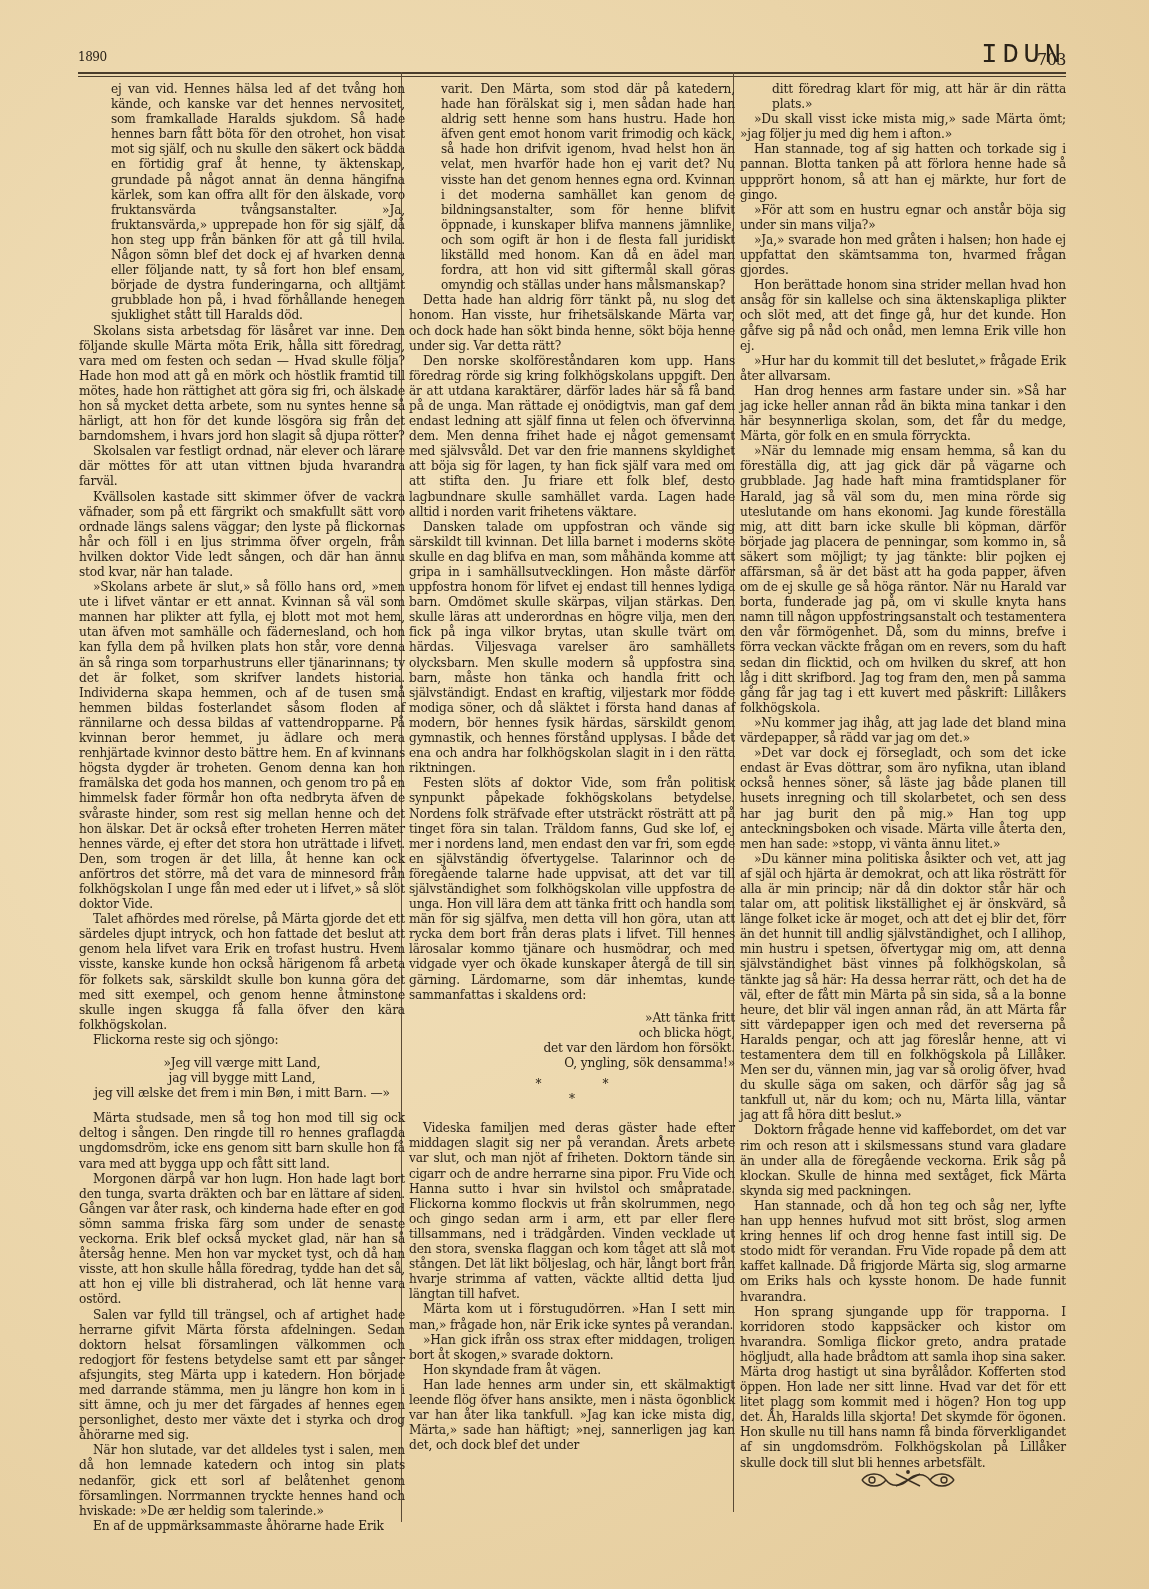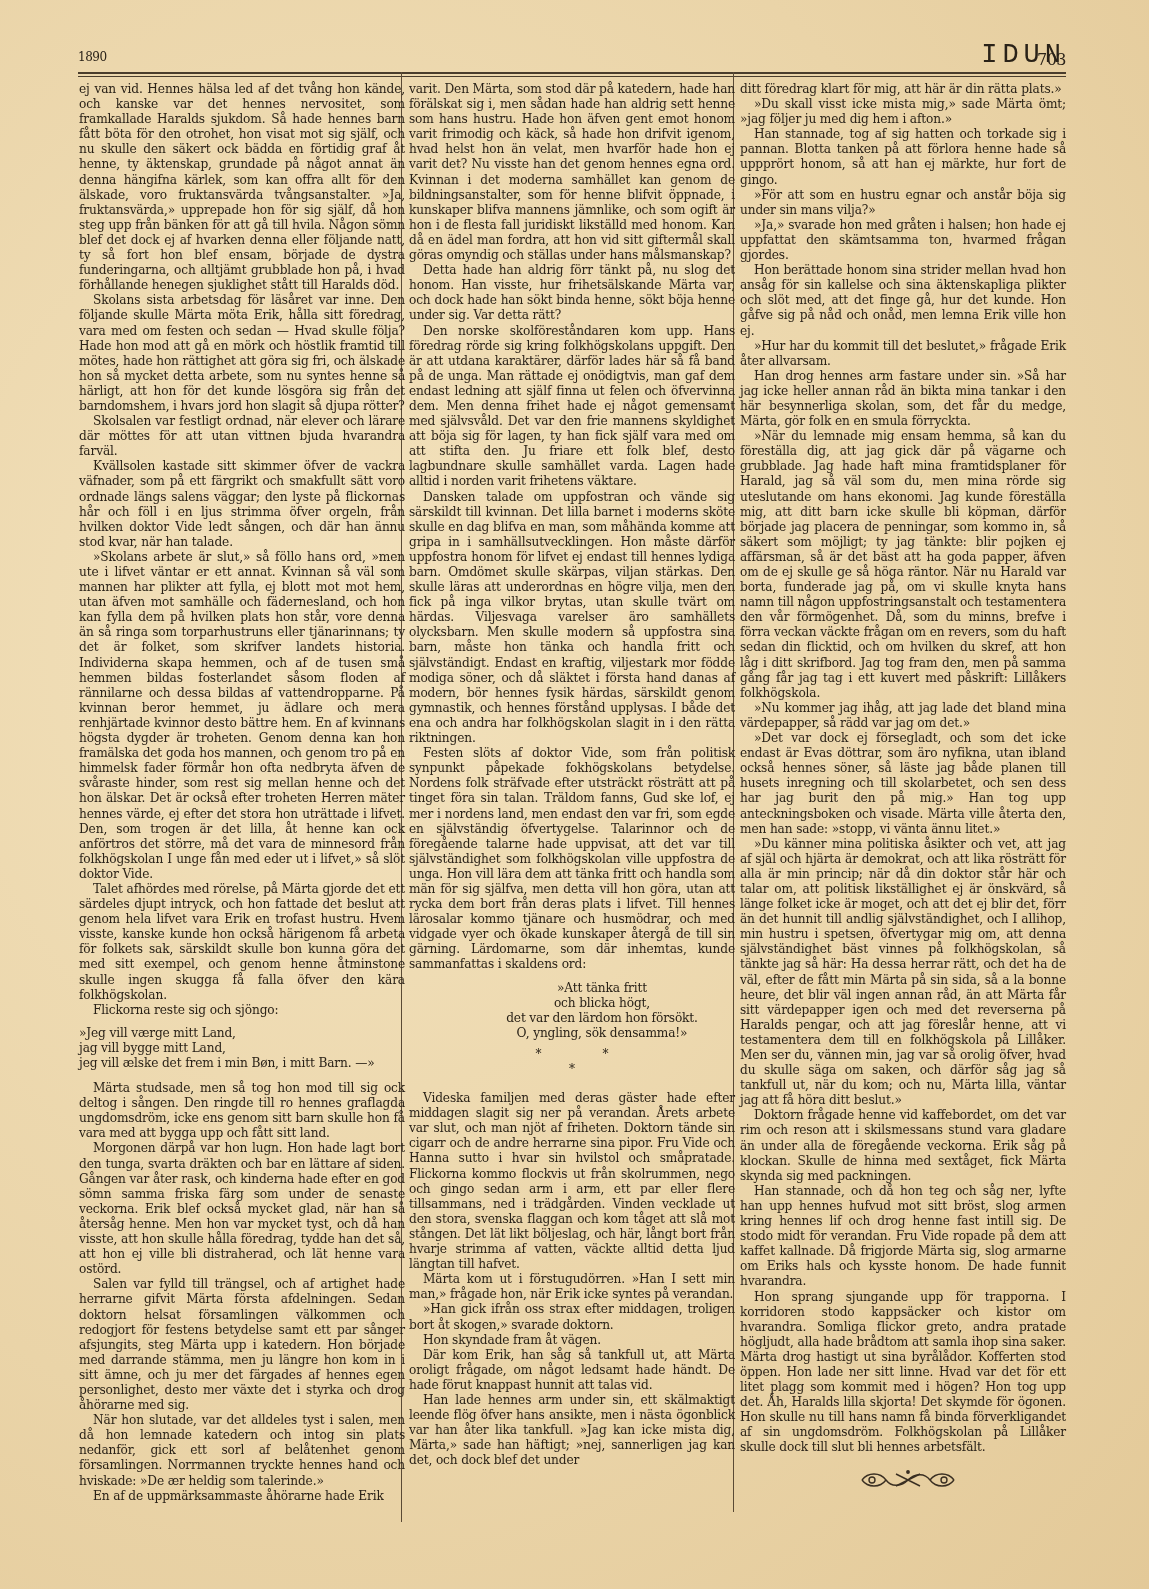--- a/index.html
+++ b/index.html
@@ -19,30 +19,30 @@
   .hdr-title { position:absolute; left:0; right:0; top:-4px; text-align:right; font-family:Liberation Mono, monospace; font-size:27px; letter-spacing:5px; font-weight:normal; }
   .hdr-page { position:absolute; right:0; top:6px; font-size:16px; letter-spacing:-0.5px; }
   .rule1 { position:absolute; left:78px; top:72px; width:988px; height:2px; background:#4a3d2c; }
   .rule2 { position:absolute; left:78px; top:76px; width:988px; height:1px; background:#4a3d2c; }
   .col {
     position:absolute; top:82px; width:326px;
     font-size:12.2px; line-height:15.1px;
     text-align:justify; letter-spacing:-0.15px;
   }
   .col p { margin:0; text-indent:14px; }
-  .col p.noindent { text-indent:0; }
+  .col p.noindent { text-indent:0;margin-left:32px; }
   .col1 { left:79px; }
   .col2 { left:409px; }
   .col3 { left:740px; }
   .vline { position:absolute; width:1px; background:#5a4a35; }
   .vl1 { left:401px; top:72px; height:1450px; }
   .vl2 { left:733px; top:72px; height:1440px; }
-  .poem { margin:8px 0 10px 0; }
+  .poem { margin:8px 0 10px 0; text-align:center; }
   .poem div { text-indent:0; }
-  .poem2 { margin:8px 0 6px 60px; text-align:center; }
+  .poem2 { margin:8px 0 6px 60px; text-align:right; }
   .stars { text-align:center; margin:4px 0 14px 0; letter-spacing:40px; font-size:12px; }
   .stars span { display:block; letter-spacing:0; }
   .ornament { position:absolute; left:858px; top:1468px; width:100px; height:24px; }
 </style>
 </head>
 <body>
 
 <div class="page">
 
   <div class="header">
@@ -89,21 +89,20 @@
       <div>O, yngling, sök densamma!»</div>
     </div>
     <div class="stars">
       <span>*&nbsp;&nbsp;&nbsp;&nbsp;&nbsp;&nbsp;&nbsp;&nbsp;&nbsp;&nbsp;&nbsp;&nbsp;&nbsp;&nbsp;&nbsp;&nbsp;*</span>
       <span>*</span>
     </div>
     <p>Videska familjen med deras gäster hade efter middagen slagit sig ner på verandan. Årets arbete var slut, och man njöt af friheten. Doktorn tände sin cigarr och de andre herrarne sina pipor. Fru Vide och Hanna sutto i hvar sin hvilstol och småpratade. Flickorna kommo flockvis ut från skolrummen, nego och gingo sedan arm i arm, ett par eller flere tillsammans, ned i trädgården. Vinden vecklade ut den stora, svenska flaggan och kom tåget att slå mot stången. Det lät likt böljeslag, och här, långt bort från hvarje strimma af vatten, väckte alltid detta ljud längtan till hafvet.</p>
     <p>Märta kom ut i förstugudörren. »Han I sett min man,» frågade hon, när Erik icke syntes på verandan.</p>
     <p>»Han gick ifrån oss strax efter middagen, troligen bort åt skogen,» svarade doktorn.</p>
     <p>Hon skyndade fram åt vägen.</p>
-    <p>Där kom Erik, han såg så tankfull ut, att Märta oroligt frågade, om något ledsamt hade händt. De hade förut knappast hunnit att talas vid.</p>
     <p>Han lade hennes arm under sin, ett skälmaktigt leende flög öfver hans ansikte, men i nästa ögonblick var han åter lika tankfull. »Jag kan icke mista dig, Märta,» sade han häftigt; »nej, sannerligen jag kan det, och dock blef det under</p>
   </div>
 
   <div class="col col3">
     <p class="noindent">ditt föredrag klart för mig, att här är din rätta plats.»</p>
     <p>»Du skall visst icke mista mig,» sade Märta ömt; »jag följer ju med dig hem i afton.»</p>
     <p>Han stannade, tog af sig hatten och torkade sig i pannan. Blotta tanken på att förlora henne hade så uppprört honom, så att han ej märkte, hur fort de gingo.</p>
     <p>»För att som en hustru egnar och anstår böja sig under sin mans vilja?»</p>
     <p>»Ja,» svarade hon med gråten i halsen; hon hade ej uppfattat den skämtsamma ton, hvarmed frågan gjordes.</p>
     <p>Hon berättade honom sina strider mellan hvad hon ansåg för sin kallelse och sina äktenskapliga plikter och slöt med, att det finge gå, hur det kunde. Hon gåfve sig på nåd och onåd, men lemna Erik ville hon ej.</p>

